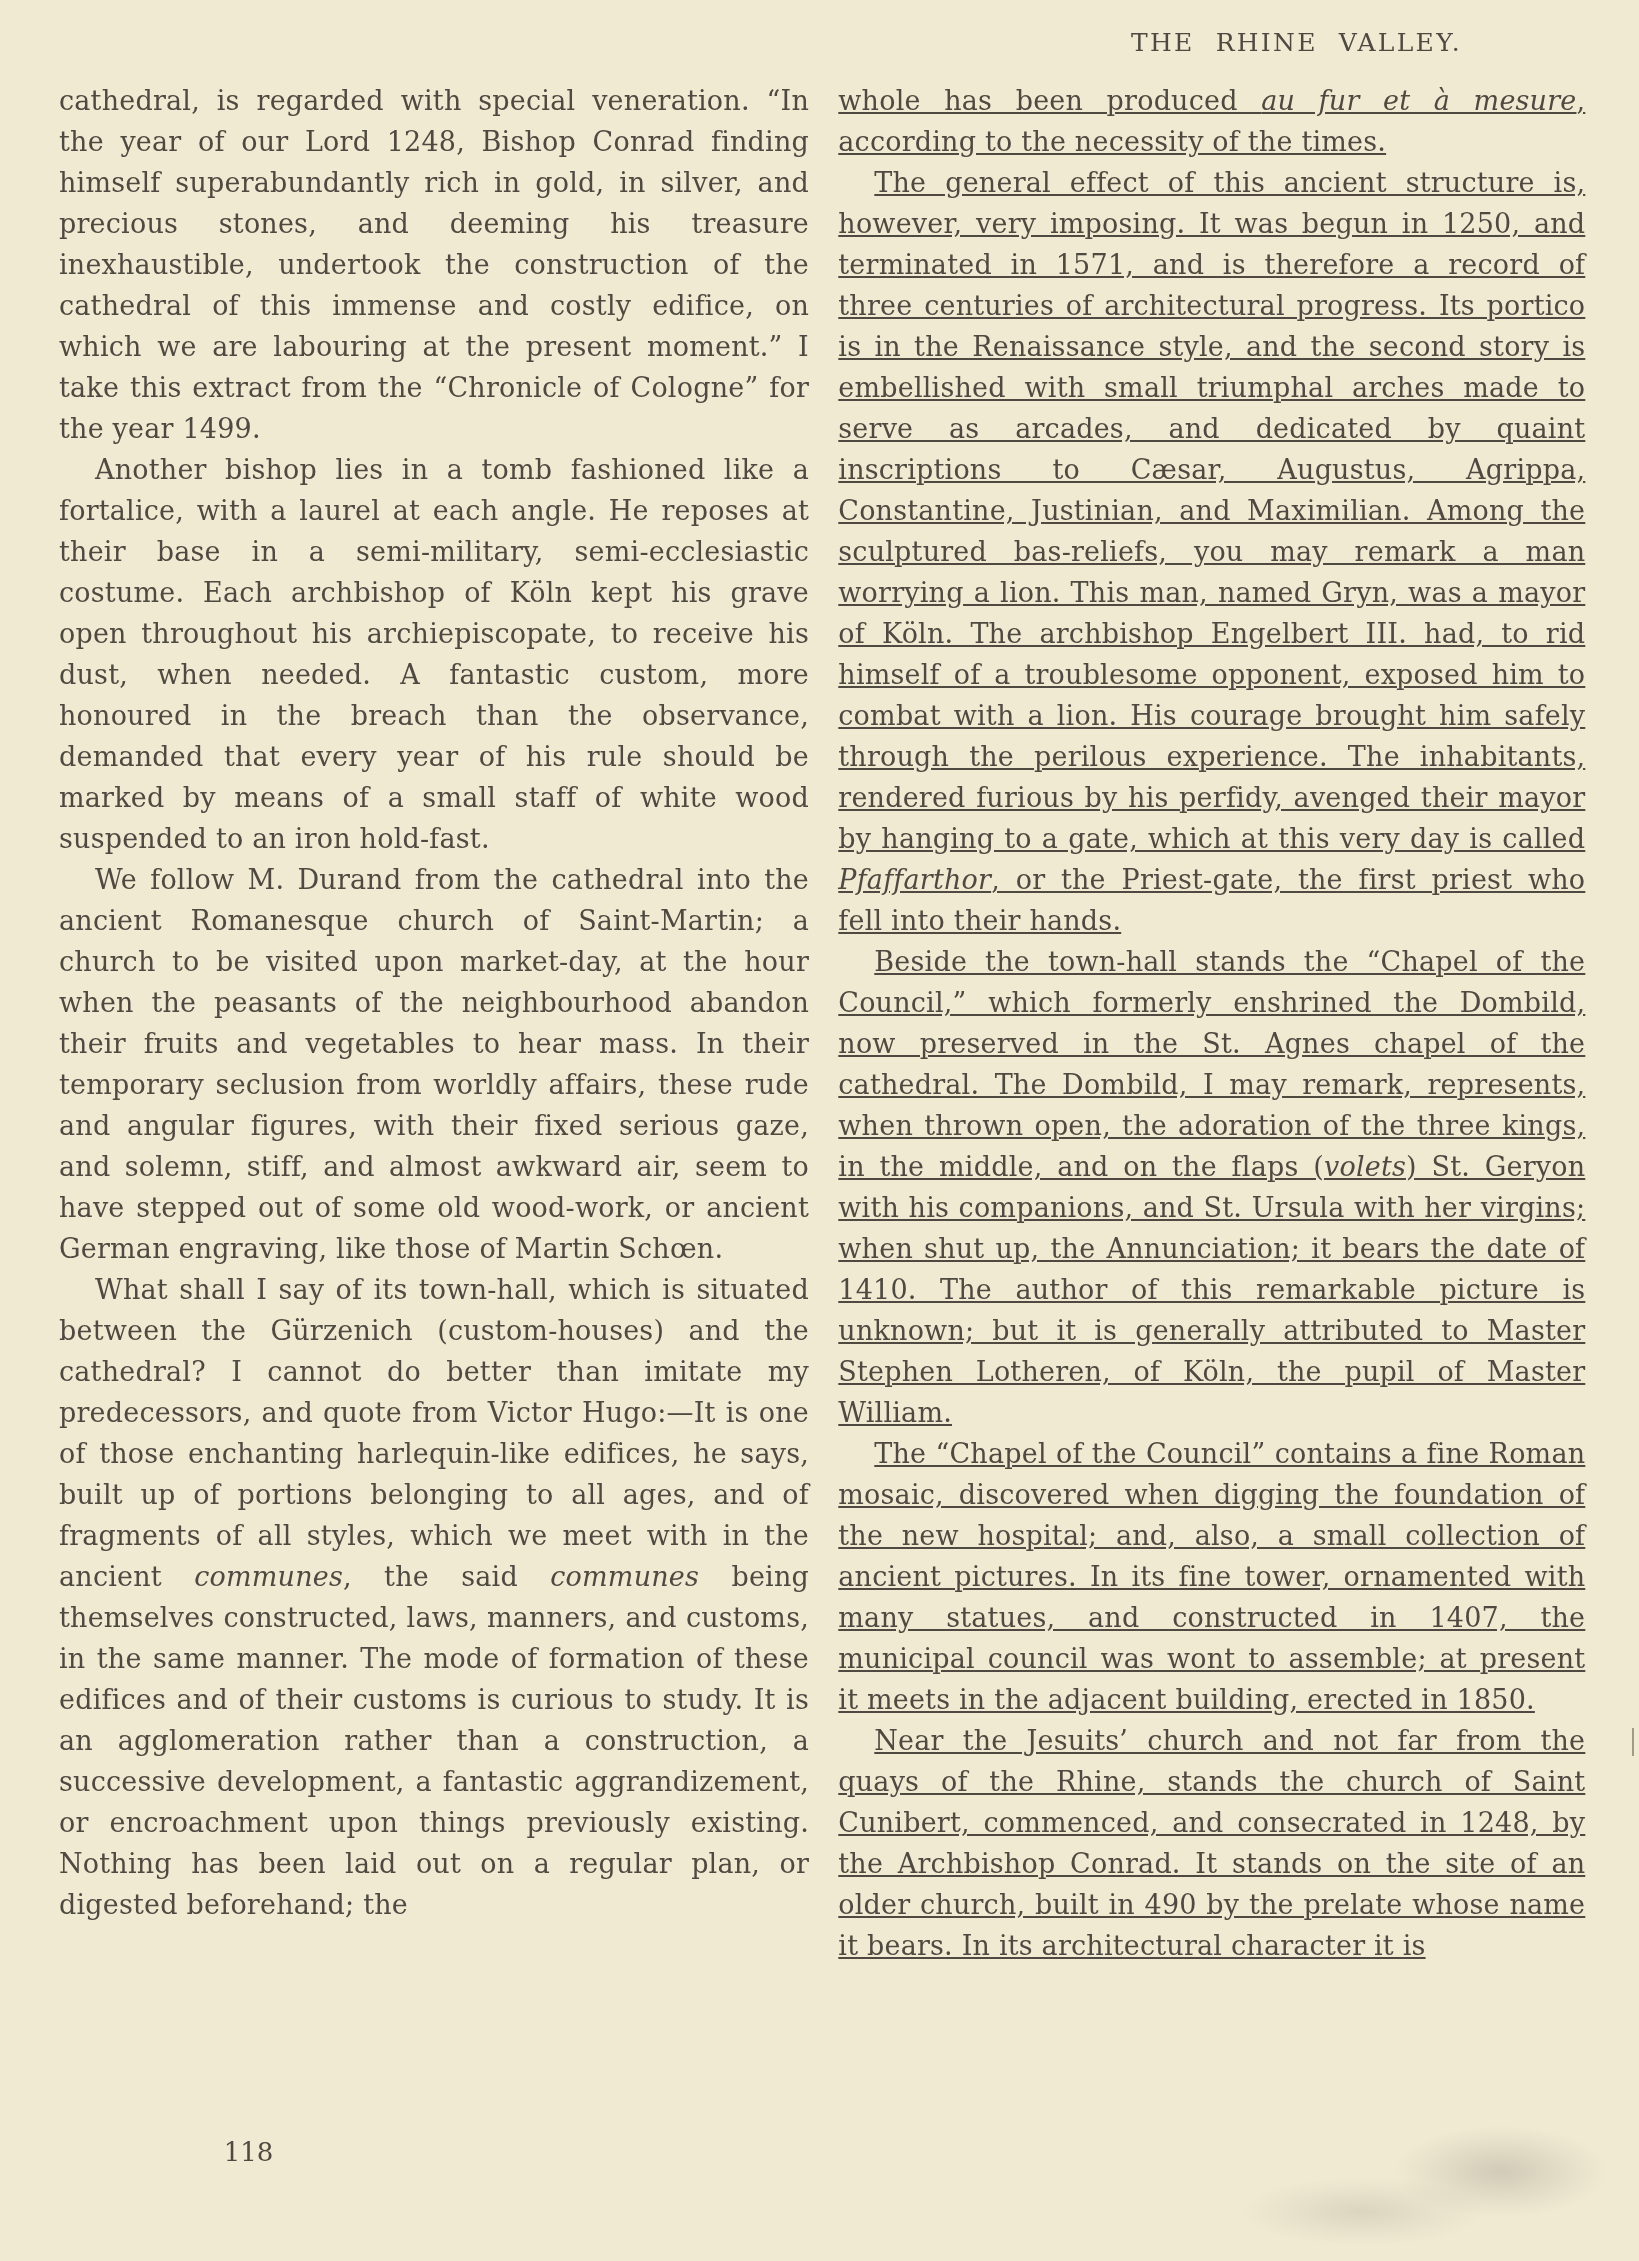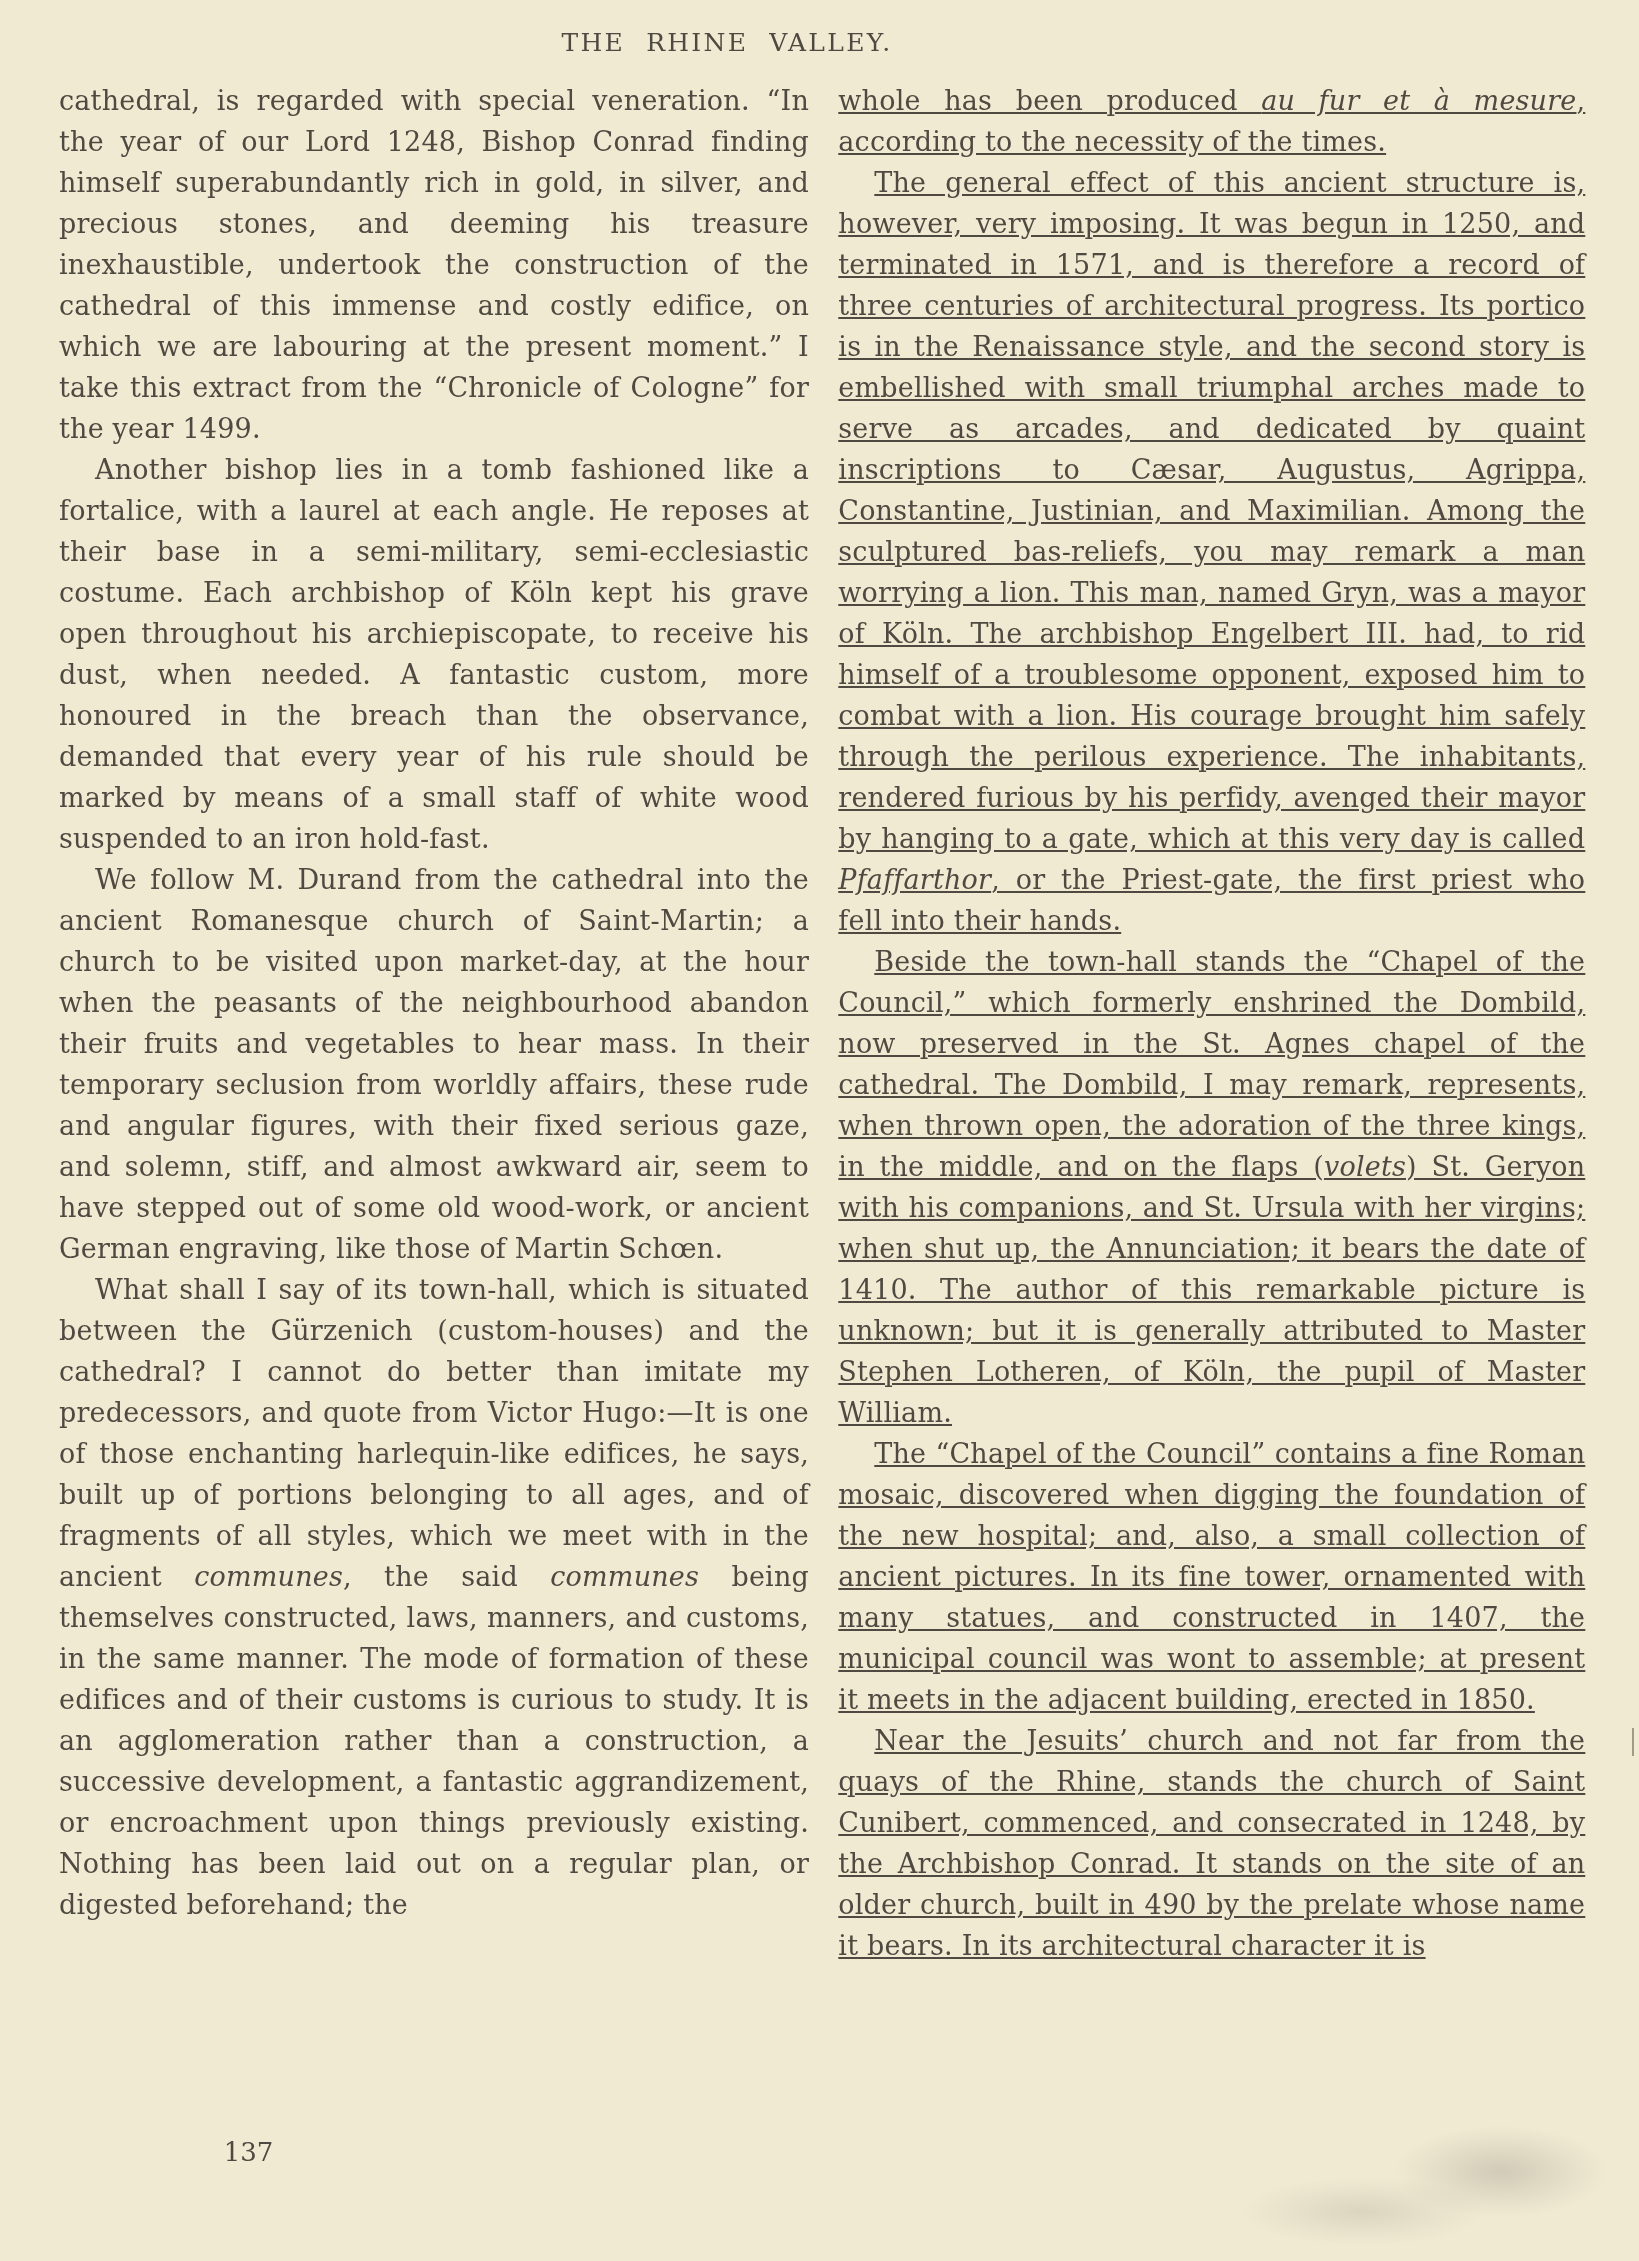--- a/index.html
+++ b/index.html
@@ -10,22 +10,22 @@
   *{box-sizing:border-box;}
   html,body{margin:0;padding:0;}
   body{
     width:1640px;height:2261px;
     background:var(--paper);
     font-family:"DejaVu Serif","Liberation Serif",serif;
     color:var(--ink);
   }
   .page{position:relative;width:1640px;height:2261px;overflow:hidden;}
   .header{
-    position:absolute;top:28px;left:0;width:1454px;
-    text-align:center;font-size:25px;letter-spacing:2.3px;word-spacing:10.8px;
+    position:absolute;top:28px;left:8px;width:1454px;
+    text-align:right;font-size:25px;letter-spacing:2.3px;word-spacing:10.8px;
     color:var(--ink);
   }
   .columns{position:absolute;top:80px;left:59px;display:flex;align-items:flex-end;}
   .column{
     width:750px;min-height:2078px;
     text-align:justify;
     font-size:27px;line-height:41px;letter-spacing:0.2px;
   }
   .column.right{width:747px;text-decoration:underline;}
   .divider{width:1.5px;background:var(--divider);opacity:0.8;margin-left:10.8px;margin-right:17px;}
@@ -57,18 +57,18 @@
       </div>
     <div class="divider"></div>
     <div class="column right">
         <p class="para"><span>whole has been produced </span><i>au fur et à mesure</i><span>, according to the necessity of the times.</span></p>
         <p class="para indent"><span>The general effect of this ancient structure is, however, very imposing. It was begun in 1250, and terminated in 1571, and is therefore a record of three centuries of architectural progress. Its portico is in the Renaissance style, and the second story is embellished with small triumphal arches made to serve as arcades, and dedicated by quaint inscriptions to Cæsar, Augustus, Agrippa, Constantine, Justinian, and Maximilian. Among the sculptured bas-reliefs, you may remark a man worrying a lion. This man, named Gryn, was a mayor of Köln. The archbishop Engelbert III. had, to rid himself of a troublesome opponent, exposed him to combat with a lion. His courage brought him safely through the perilous experience. The inhabitants, rendered furious by his perfidy, avenged their mayor by hanging to a gate, which at this very day is called </span><i>Pfaffarthor</i><span>, or the Priest-gate, the first priest who fell into their hands.</span></p>
         <p class="para indent"><span>Beside the town-hall stands the “Chapel of the Council,” which formerly enshrined the Dombild, now preserved in the St. Agnes chapel of the cathedral. The Dombild, I may remark, represents, when thrown open, the adoration of the three kings, in the middle, and on the flaps (</span><i>volets</i><span>) St. Geryon with his companions, and St. Ursula with her virgins; when shut up, the Annunciation; it bears the date of 1410. The author of this remarkable picture is unknown; but it is generally attributed to Master Stephen Lotheren, of Köln, the pupil of Master William.</span></p>
         <p class="para indent"><span>The “Chapel of the Council” contains a fine Roman mosaic, discovered when digging the foundation of the new hospital; and, also, a small collection of ancient pictures. In its fine tower, ornamented with many statues, and constructed in 1407, the municipal council was wont to assemble; at present it meets in the adjacent building, erected in 1850.</span></p>
         <p class="para indent"><span>Near the Jesuits’ church and not far from the quays of the Rhine, stands the church of Saint Cunibert, commenced, and consecrated in 1248, by the Archbishop Conrad. It stands on the site of an older church, built in 490 by the prelate whose name it bears. In its architectural character it is</span></p>
       </div>
   </div>
-  <div class="page-number">137</div>
+  <div class="page-number">118</div>
   <div class="smudge s1"></div>
   <div class="smudge s2"></div>
   <div class="edge-tick"></div>
 </div>
 
 
 </body></html>

